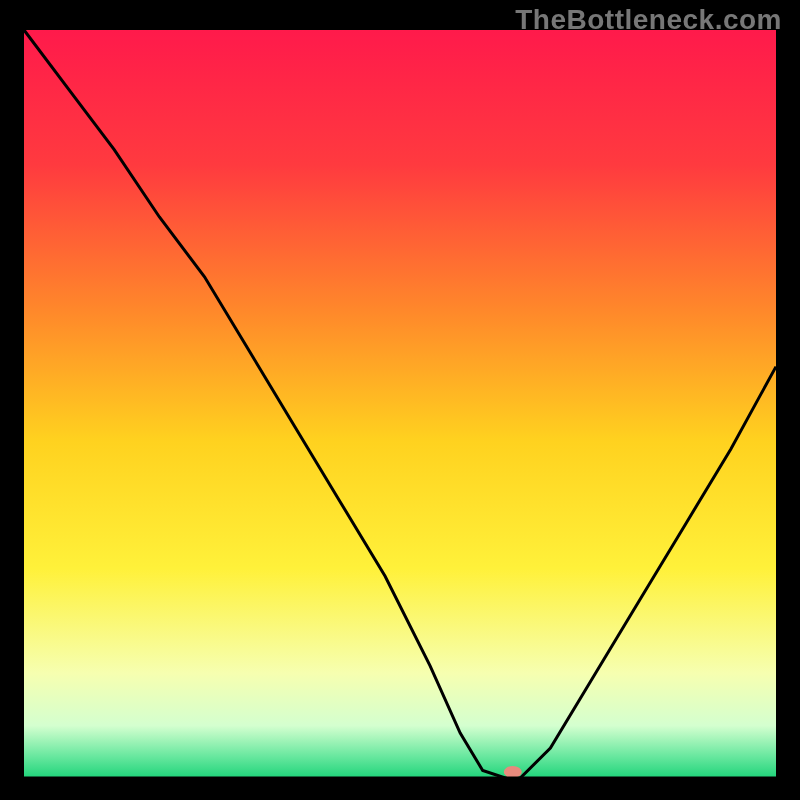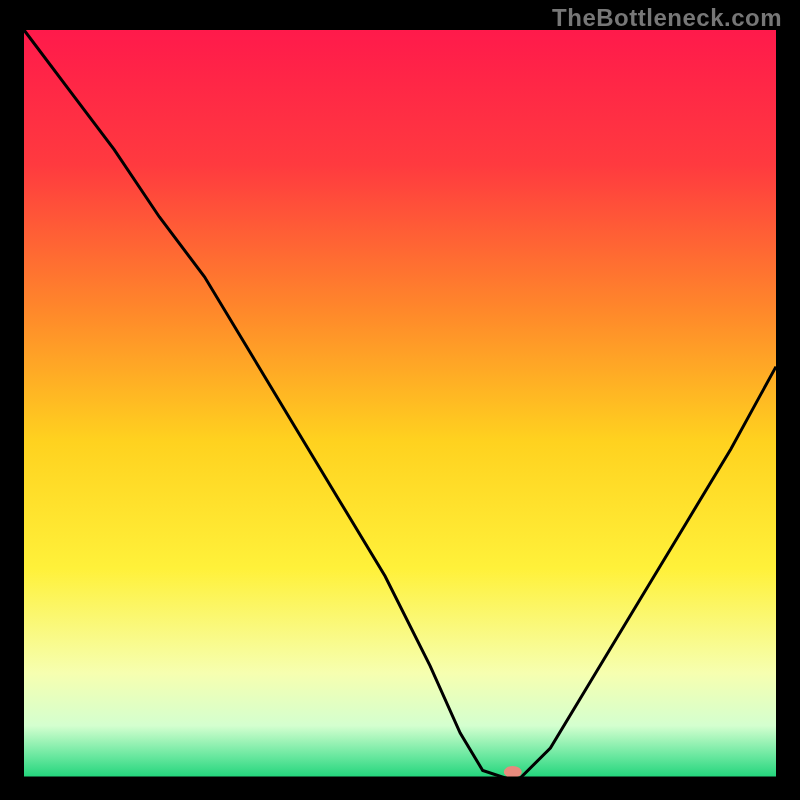--- a/index.html
+++ b/index.html
@@ -14,21 +14,21 @@
   .frame {
     position: relative;
     width: 800px;
     height: 800px;
   }
   .watermark {
     position: absolute;
     top: 4px;
     right: 18px;
     color: #777;
-    font-size: 24px;
+    font-size: 28px;
     font-weight: 600;
     letter-spacing: 0.5px;
     z-index: 5;
   }
   svg {
     display: block;
   }
 </style>
 </head>
 <body>

